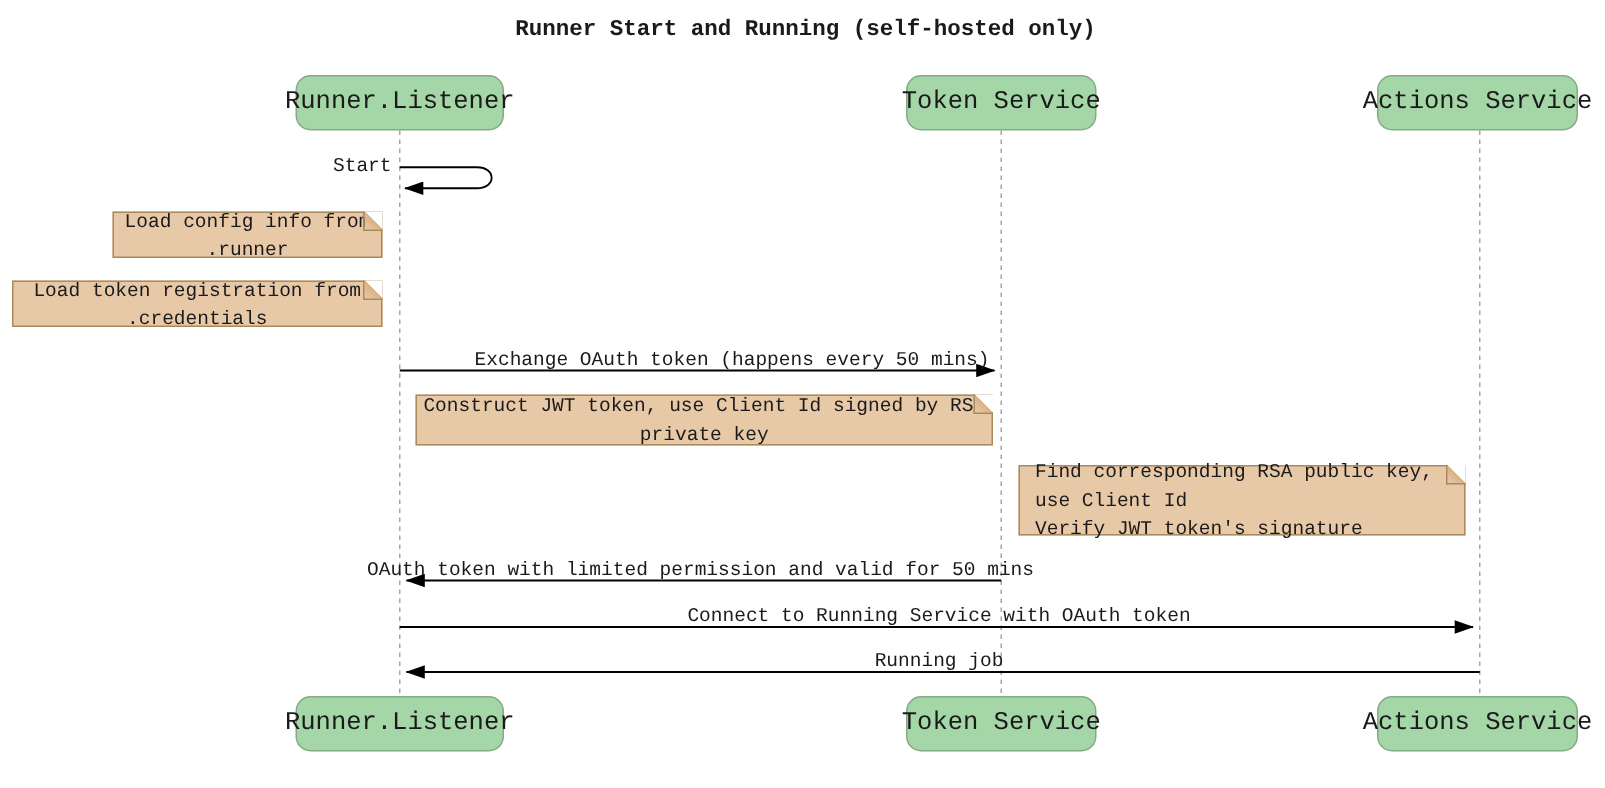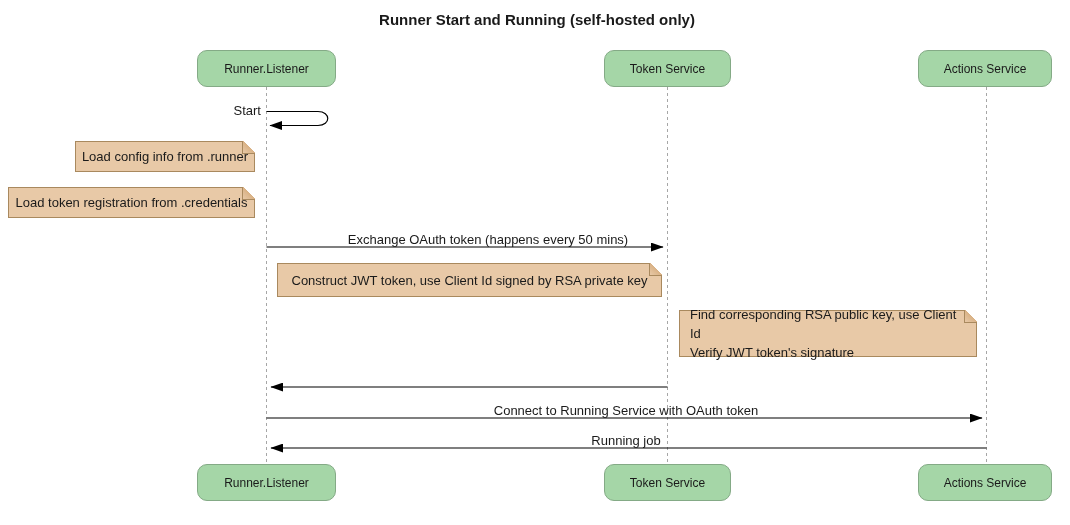--- a/index.html
+++ b/index.html
@@ -11,37 +11,37 @@
     --lifeline:#a6a6a6;
     --message:#000000;
     --text:#1a1a1a;
     --bg:#ffffff;
   }
   html,body{margin:0;padding:0;background:var(--bg);}
   .canvas{
     position:relative;
     width:1070px;height:525px;
     background:var(--bg);
-    font-family:Liberation Sans, sans-serif;
+    font-family:Liberation Mono, monospace;
     color:var(--text);
     overflow:hidden;
   }
   .title{
     position:absolute;top:11px;left:537px;
     transform:translateX(-50%);
     font-size:15px;font-weight:bold;white-space:nowrap;
   }
   .svg-layer{position:absolute;top:0;left:0;width:1070px;height:525px;pointer-events:none;}
   .actor{
     position:absolute;height:37px;
     background:var(--actor-fill);
     border:1px solid var(--actor-border);
     border-radius:10px;
     display:flex;align-items:center;justify-content:center;
-    font-size:12px;white-space:nowrap;box-sizing:border-box;
+    font-size:17px;white-space:nowrap;box-sizing:border-box;
   }
   .msg-label{
     position:absolute;transform:translateX(-50%);
     font-size:13px;white-space:nowrap;
   }
   .self-label{
     position:absolute;font-size:13px;white-space:nowrap;text-align:right;
   }
   .note{
     position:absolute;
@@ -115,16 +115,17 @@
     <span class="fold"></span>
   </div>
 
   <div class="note left" style="left:679px;top:310px;width:298px;height:47px;">
     <span>Find corresponding RSA public key, use Client Id</span>
     <span>Verify JWT token's signature</span>
     <span class="fold"></span>
   </div>
 
   <div class="msg-label" style="left:488px;top:232px;">Exchange OAuth token (happens every 50 mins)</div>
+  <div class="msg-label" style="left:467px;top:372px;">OAuth token with limited permission and valid for 50 mins</div>
   <div class="msg-label" style="left:626px;top:403px;">Connect to Running Service with OAuth token</div>
   <div class="msg-label" style="left:626px;top:433px;">Running job</div>
 
 </div>
 
 </body></html>

